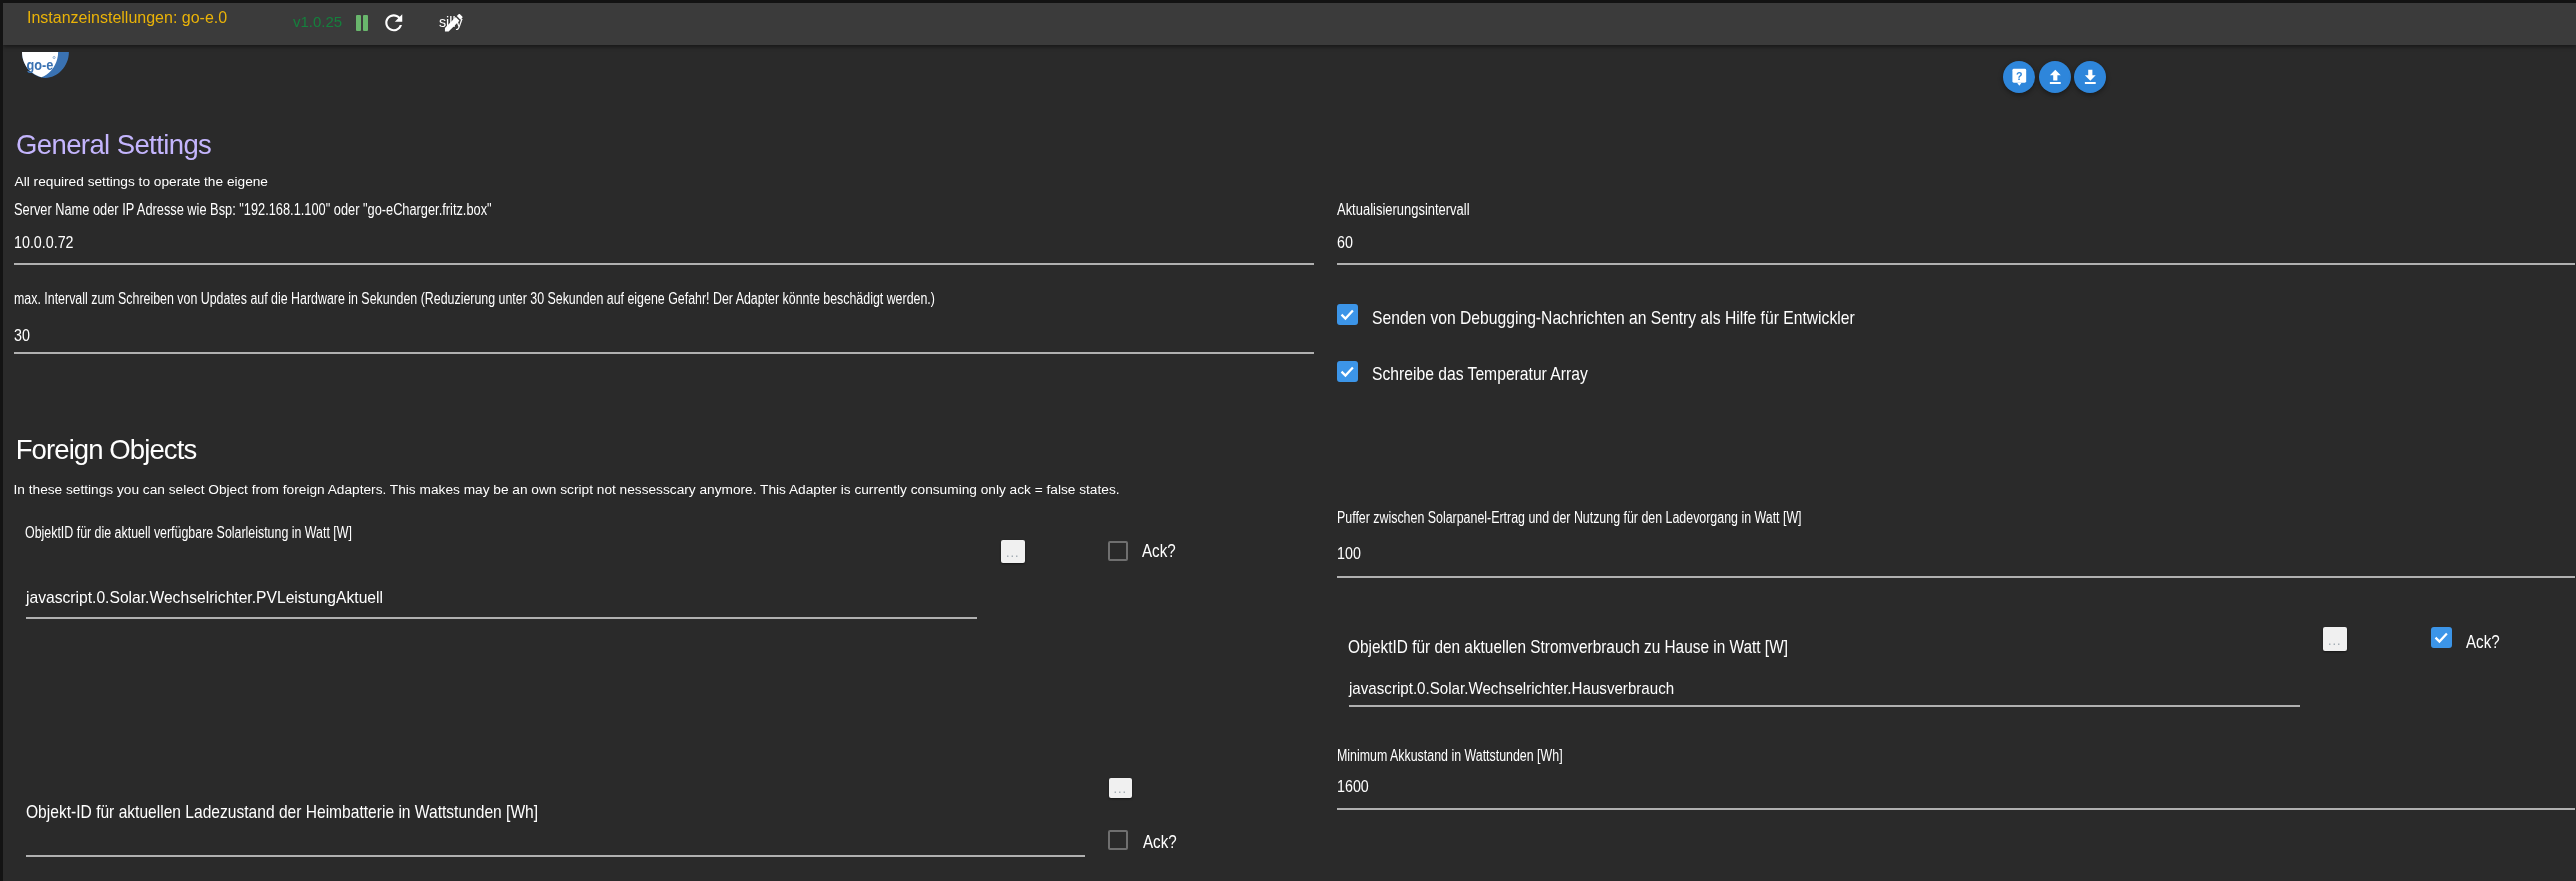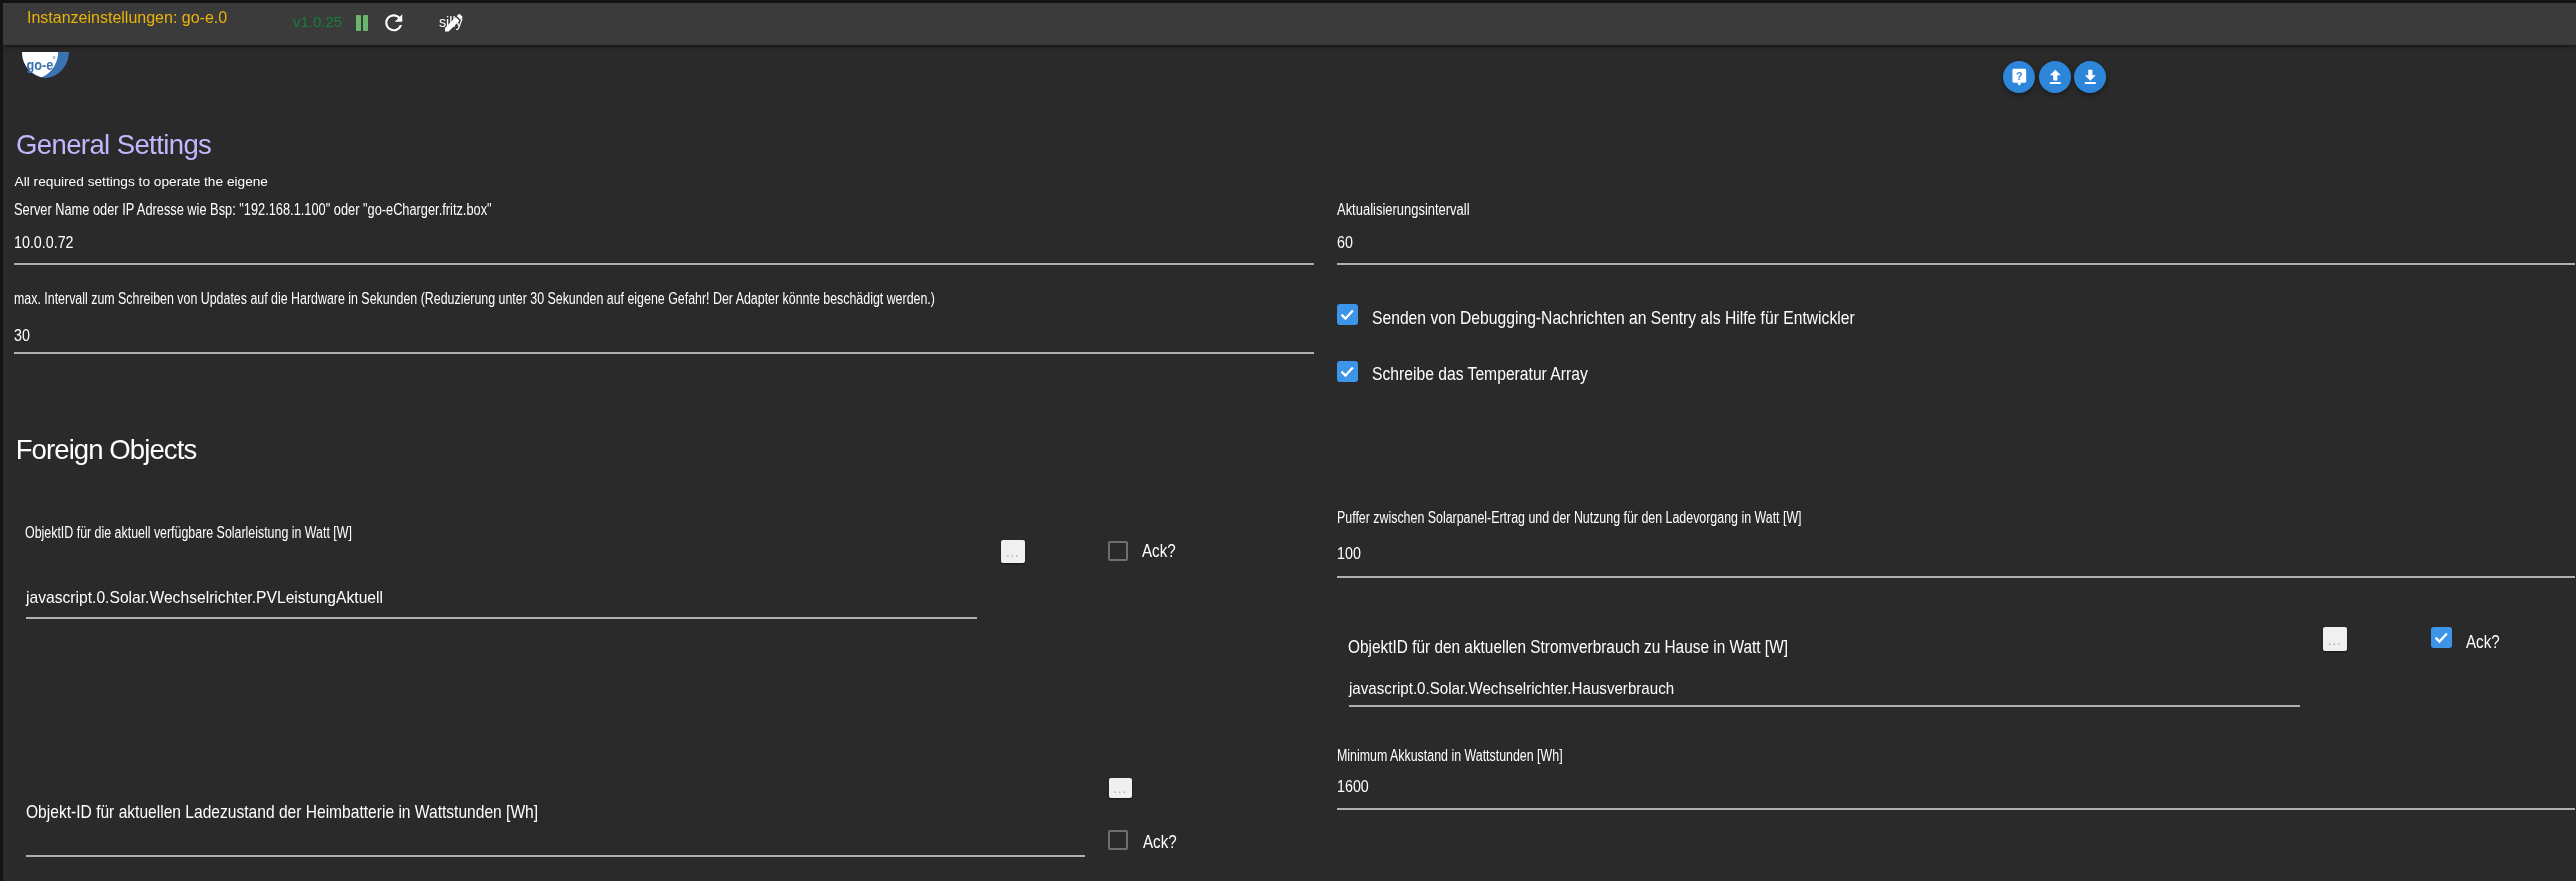--- a/index.html
+++ b/index.html
@@ -62,20 +62,21 @@
 <div style="position:absolute;left:13.7px;top:352px;width:1300px;height:2px;background:#b0b0b0"></div>
 <div style="position:absolute;left:1337px;top:304px;width:20.6px;height:20.6px;border-radius:2.9px;background:#3c95e8"><svg width="20.6" height="20.6" viewBox="0 0 21 21">
         <path d="M4.6 10.8 L8.6 14.8 L16.2 6.6" stroke="#fff" stroke-width="2.3" fill="none"></path>
       </svg></div>
 <div class="t" style="left:1372px;top:307px;font-size:19px;color:#fff;transform:scaleX(0.825);transform-origin:0 0;">Senden von Debugging-Nachrichten an Sentry als Hilfe für Entwickler</div>
 <div style="position:absolute;left:1337px;top:361px;width:20.6px;height:20.6px;border-radius:2.9px;background:#3c95e8"><svg width="20.6" height="20.6" viewBox="0 0 21 21">
         <path d="M4.6 10.8 L8.6 14.8 L16.2 6.6" stroke="#fff" stroke-width="2.3" fill="none"></path>
       </svg></div>
 <div class="t" style="left:1372px;top:363px;font-size:19px;color:#fff;transform:scaleX(0.825);transform-origin:0 0;">Schreibe das Temperatur Array</div>
 <div class="t" style="left:15.7px;top:435px;font-size:27.5px;color:#fff;letter-spacing:-0.9px;text-align:center;">Foreign Objects</div>
+<div class="t" style="left:13.5px;top:482px;font-size:13.7px;color:#fff;">In these settings you can select Object from foreign Adapters. This makes may be an own script not nessesscary anymore. This Adapter is currently consuming only ack = false states.</div>
 <div class="t" style="left:25px;top:524px;font-size:16px;color:#fff;transform:scaleX(0.775);transform-origin:0 0;">ObjektID für die aktuell verfügbare Solarleistung in Watt [W]</div>
 <div style="position:absolute;left:1001px;top:540px;width:23.5px;height:22.6px;background:#f0f0f0;border-radius:2px;box-shadow:0 1px 2px rgba(0,0,0,.5)">
       <div style="position:absolute;left:0;right:0;bottom:6.9px;text-align:center;font-size:12.7px;color:#9aa5ad;letter-spacing:1px;line-height:4.9px">...</div>
     </div>
 <div style="position:absolute;left:1108px;top:541px;width:19.6px;height:19.6px;border:2px solid #6f6f6f;border-radius:2px"></div>
 <div class="t" style="left:1142px;top:541px;font-size:18.6px;color:#fff;transform:scaleX(0.815);transform-origin:0 0;">Ack?</div>
 <div class="t" style="left:26px;top:588px;font-size:17px;color:#fff;transform:scaleX(0.92);transform-origin:0 0;">javascript.0.Solar.Wechselrichter.PVLeistungAktuell</div>
 <div style="position:absolute;left:26px;top:617px;width:951px;height:2px;background:#b0b0b0"></div>
 <div class="t" style="left:1337px;top:509px;font-size:16px;color:#fff;transform:scaleX(0.775);transform-origin:0 0;">Puffer zwischen Solarpanel-Ertrag und der Nutzung für den Ladevorgang in Watt [W]</div>
 <div class="t" style="left:1337px;top:544px;font-size:17px;color:#fff;transform:scaleX(0.84);transform-origin:0 0;">100</div>

